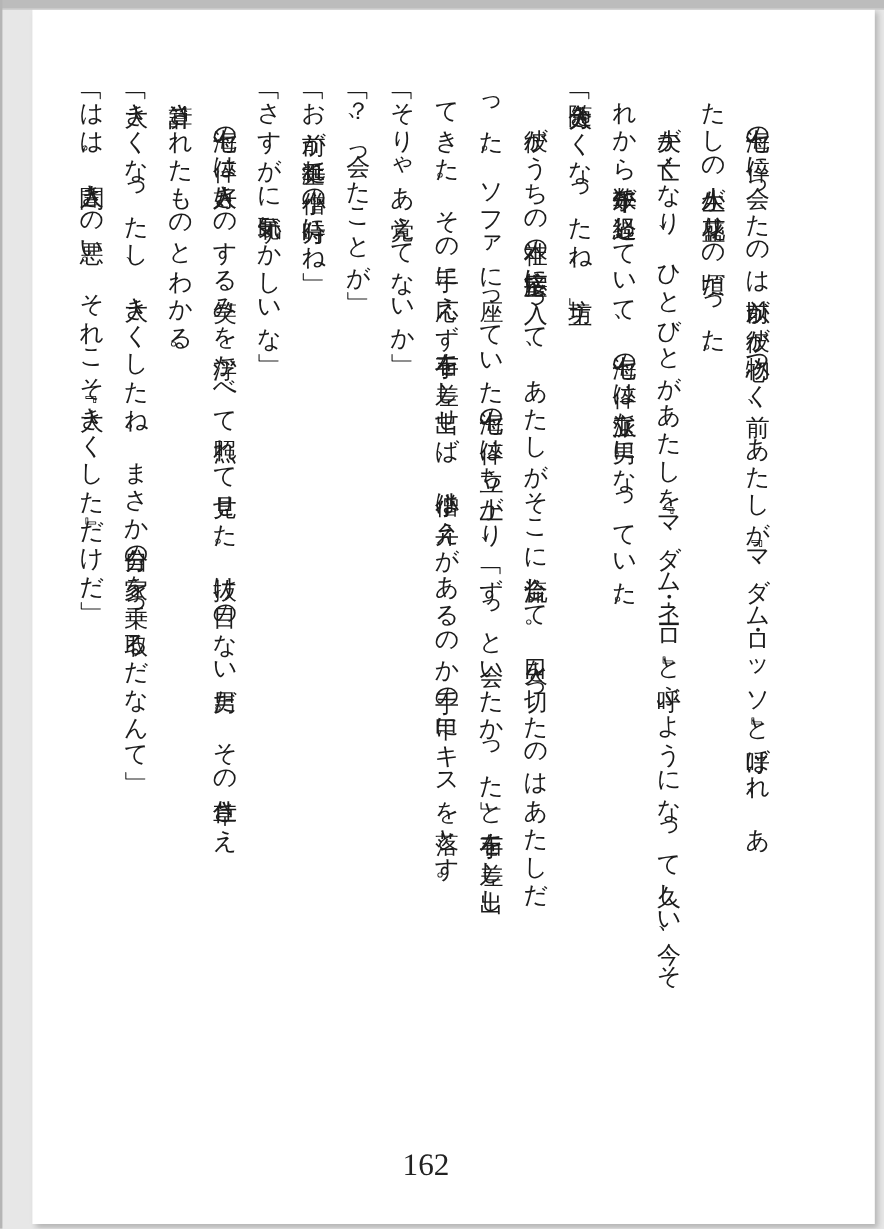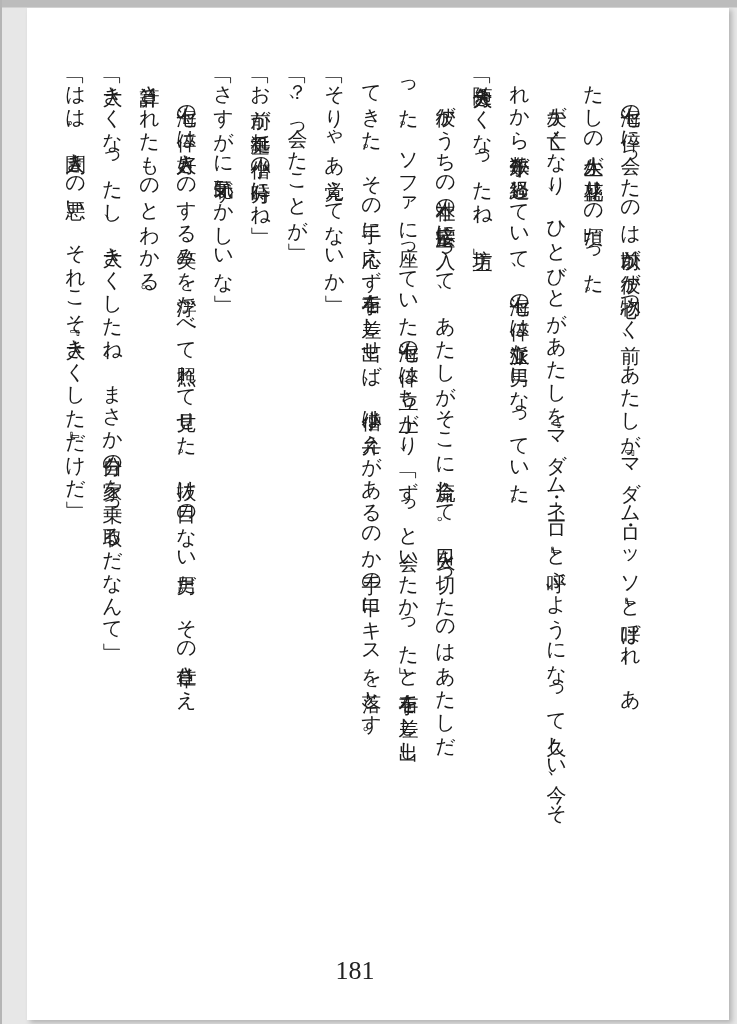--- a/index.html
+++ b/index.html
@@ -87,15 +87,15 @@
       <div class="vline">てきた。その手に応えず右手を差し出せば、小僧は弁えがあるのか手の甲にキスを落とす。</div>
       <div class="vline">「そりゃあ覚えてないか」</div>
       <div class="vline">「？、会ったことが」</div>
       <div class="vline">「お前が涎垂れ小僧の時分にね」</div>
       <div class="vline">「さすがに気恥ずかしいな」</div>
       <div class="vline">　七海の倅は人好きのする笑みを浮かべて照れて見せた。抜け目のない男だ。その仕草さえ</div>
       <div class="vline">計算されたものとわかる。</div>
       <div class="vline">「大きくなったし、大きくしたね。まさか自分の家を乗っ取るだなんて」</div>
       <div class="vline">「はは。人聞きの悪い。それこそ『大きくした』だけだ」</div>
     </div>
-    <div class="page-number">181</div>
+    <div class="page-number">162</div>
   </div>
 </div>
 
 </body></html>

